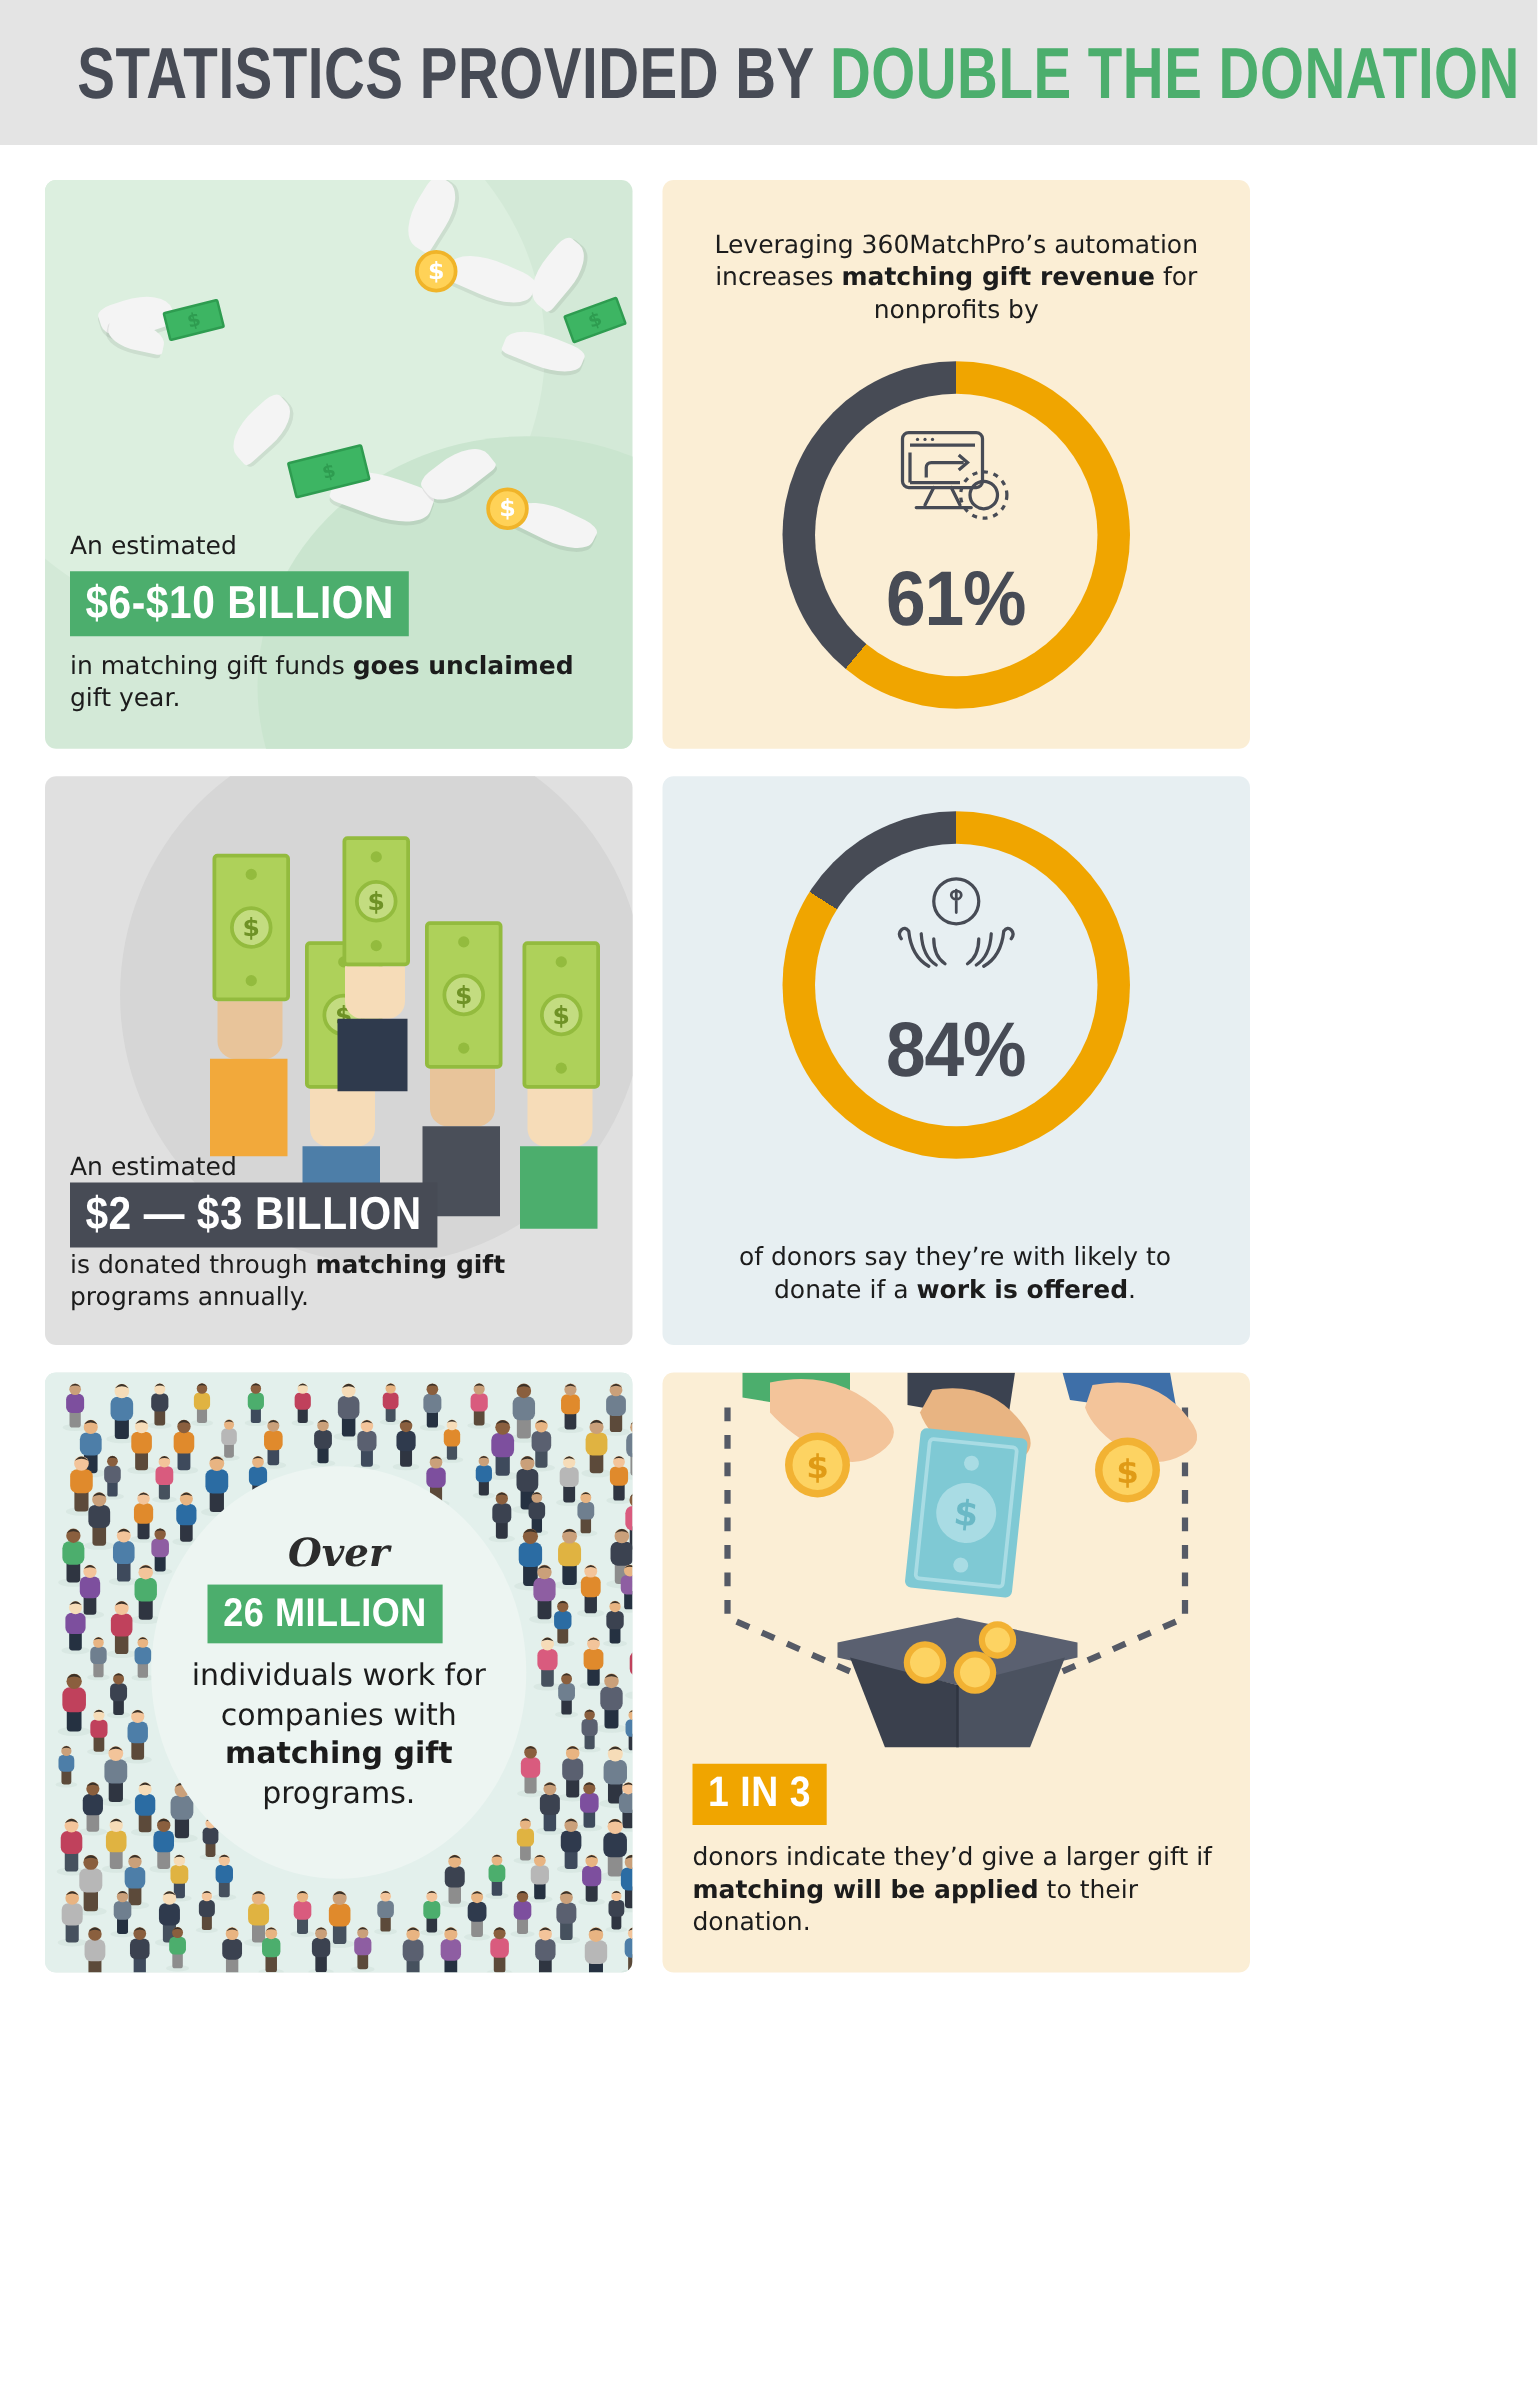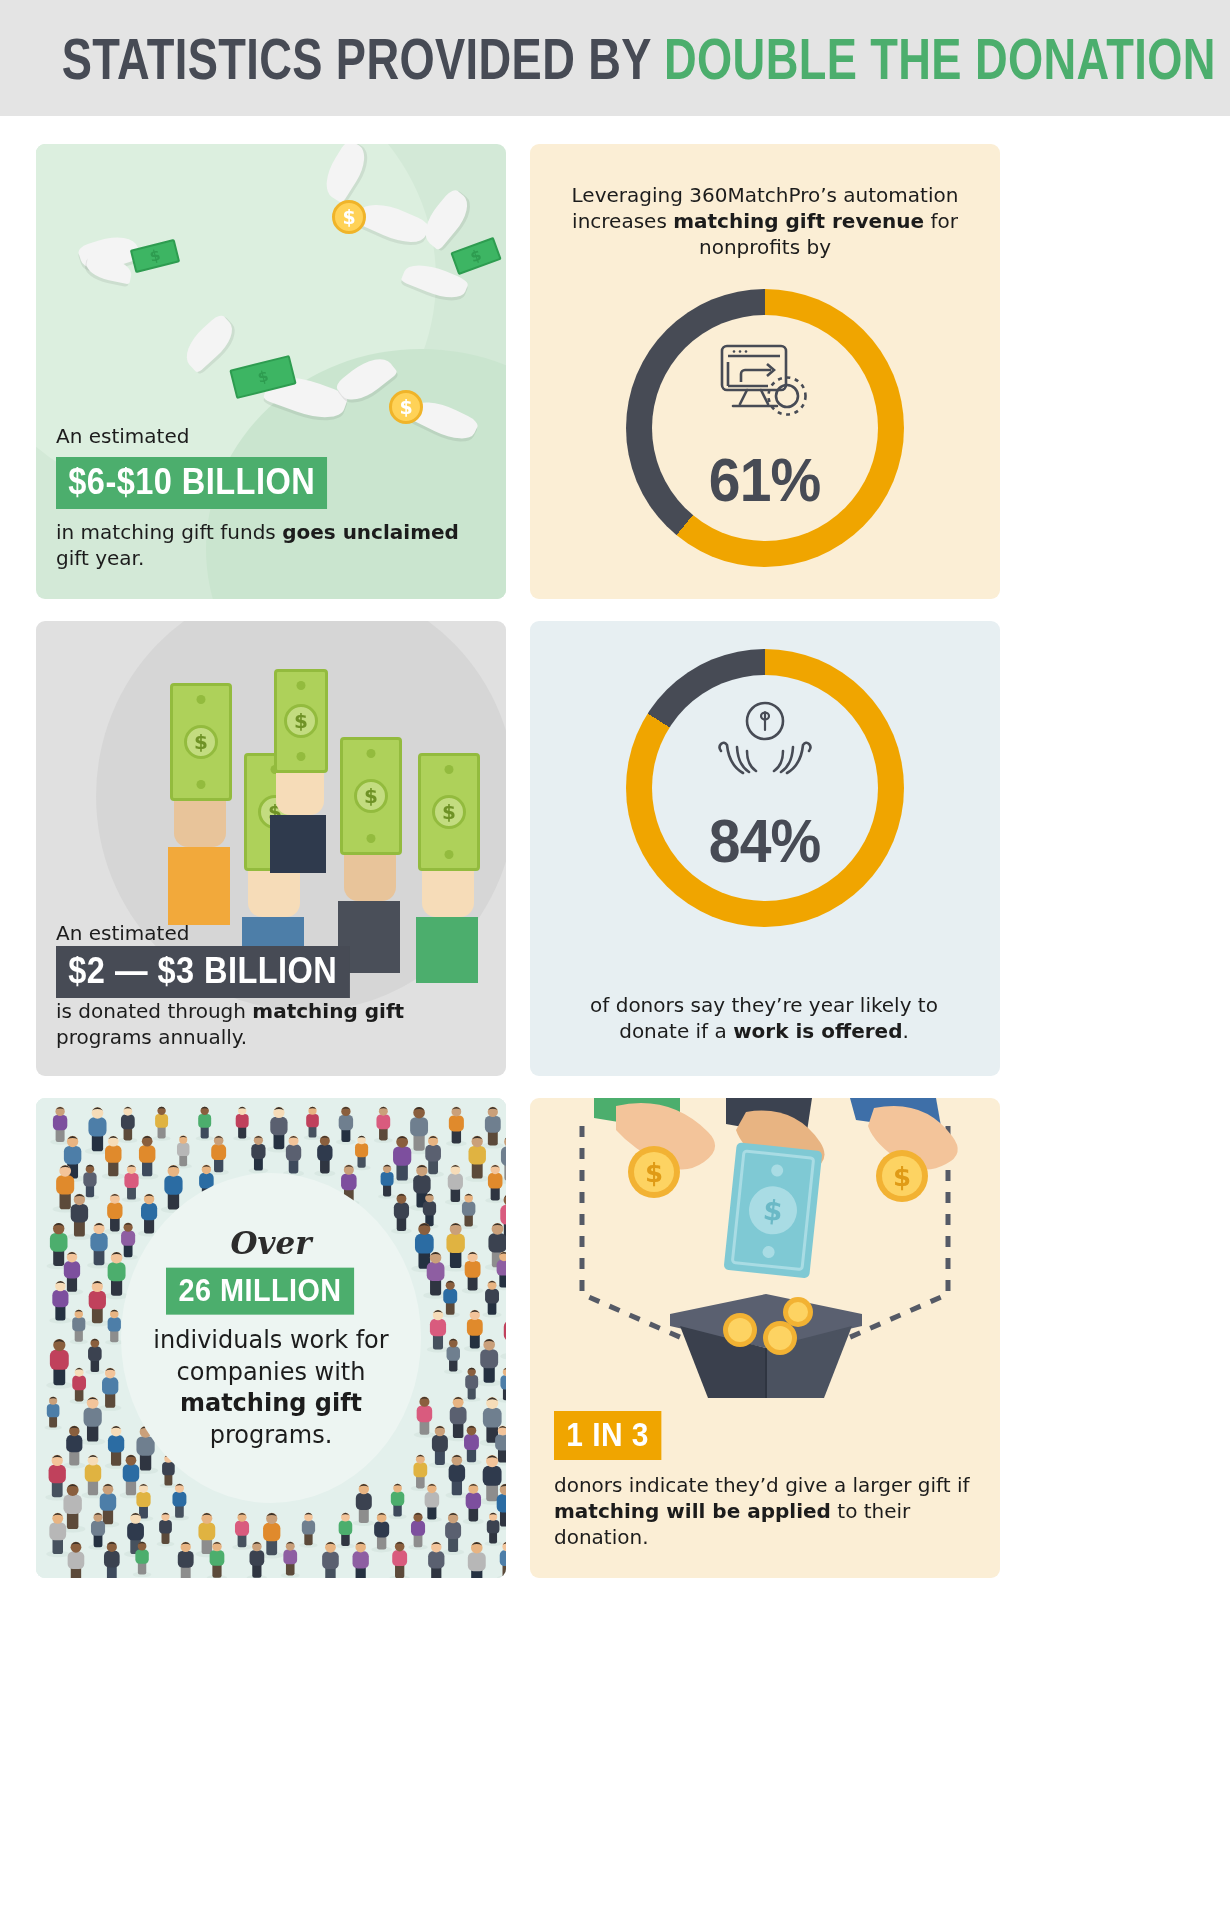--- a/index.html
+++ b/index.html
@@ -363,21 +363,21 @@
             <path d="M86 44 q-2 20 -16 28 M86 44 q3 -4 6 -1 q3 3 0 7"></path>
             <path d="M76 46 q-1 18 -12 25"></path>
             <path d="M66 50 q0 14 -9 20"></path>
           </svg>
         </span>
         <span class="donut-pct">84%</span>
       </div>
     </div>
 
     <div class="copy center card4-text">
-      <span>of donors say they’re year likely to donate if a </span><b>work is offered</b><span>.</span>
+      <span>of donors say they’re with likely to donate if a </span><b>work is offered</b><span>.</span>
     </div>
   </div>
 
   <div class="card c-people">
     <div class="crowd">
       <svg width="470" height="480" viewBox="0 0 470 480" style="position:absolute;inset:0;">
         <rect width="470" height="480" fill="#e3f0ec"></rect>
         <g>
 
           <g id="crowdfigs" fill="none">

